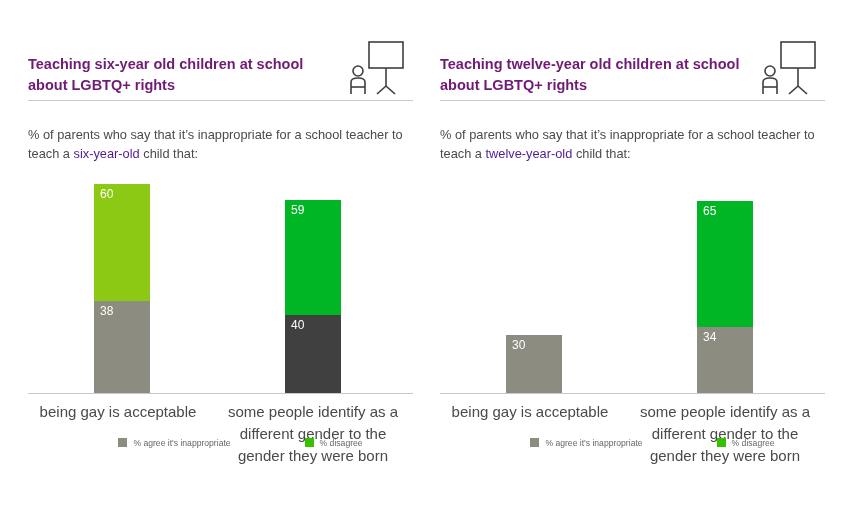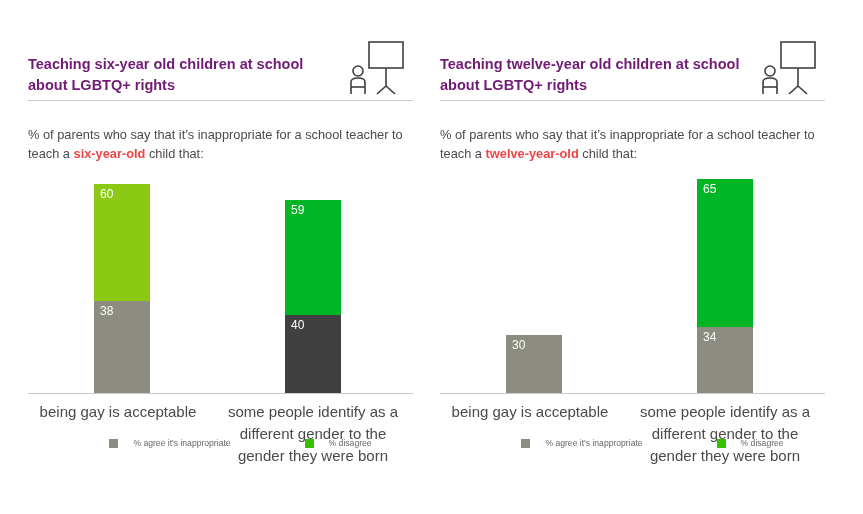--- a/index.html
+++ b/index.html
@@ -50,21 +50,21 @@
     top: 0px;
   }
 
   .subtitle {
     margin-top: 24px;
     font-size: 12.8px;
     line-height: 1.5;
     color: #4a4a4a;
     width: 375px;
   }
-  .subtitle b { font-weight: bold; color: #ef4444; }
+  .subtitle b { font-weight: normal; color: #4c1d95; }
 
   .chart-area {
     position: relative;
     margin-top: 16px;
     height: 215px;
   }
   .baseline {
     position: absolute;
     left: 0;
     bottom: 0;
@@ -114,22 +114,22 @@
     left: 0;
     top: 400px;
     width: 385px;
     display: flex;
     justify-content: center;
     gap: 34px;
     align-items: center;
   }
   .legend-item {
     display: flex;
-    align-items: flex-end;
-    gap: 15px;
+    align-items: flex-start;
+    gap: 6px;
     padding-left: 40px;
   }
   .legend-swatch {
     width: 9px;
     height: 9px;
     display: inline-block;
   }
   .legend-text {
     font-size: 8.6px;
     color: #666666;
@@ -227,21 +227,21 @@
       <div class="bar-group g0">
         <div class="bar">
           <div class="seg" style="height:58px;background:#8c8c80;">
             <span class="seg-label">30</span>
           </div>
         </div>
       </div>
 
       <div class="bar-group g1">
         <div class="bar">
-          <div class="seg" style="height:148px;background:#00b624;margin-top:8px;">
+          <div class="seg" style="height:126px;background:#00b624;margin-top:8px;">
             <span class="seg-label">65</span>
           </div>
           <div class="seg" style="height:66px;background:#8c8c80;">
             <span class="seg-label">34</span>
           </div>
         </div>
       </div>
 
       <div class="cat-label c0">being gay is acceptable</div>
       <div class="cat-label c1">some people identify as a different gender to the gender they were born</div>

